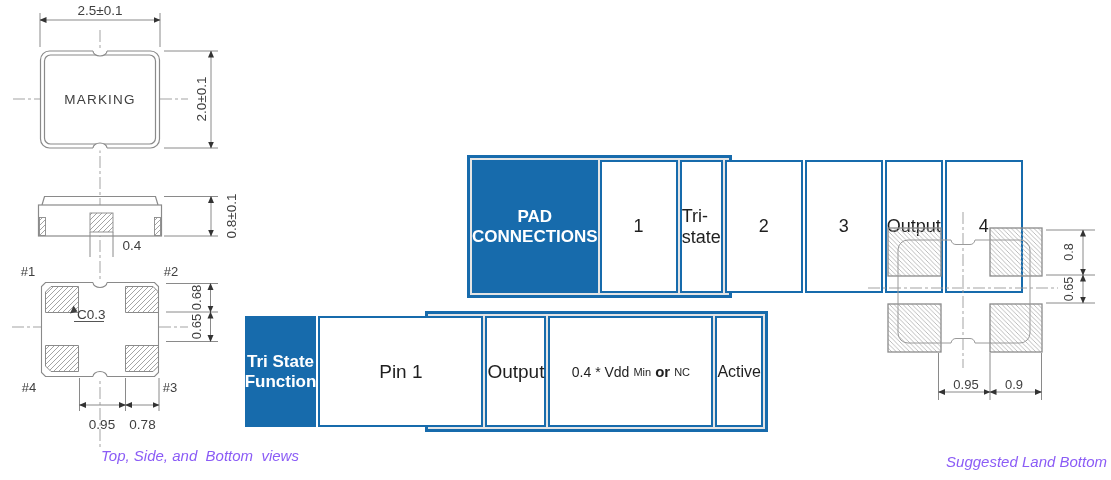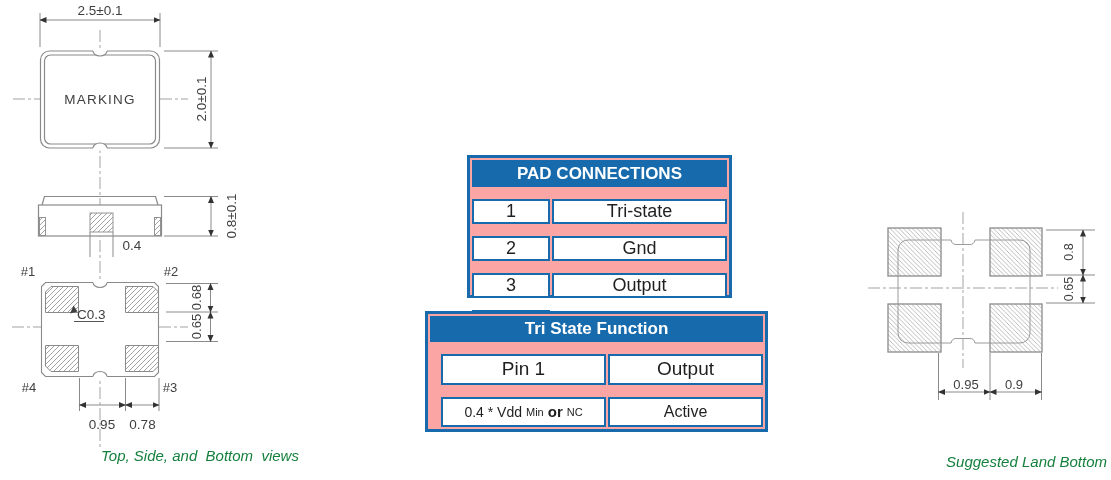--- a/index.html
+++ b/index.html
@@ -2,42 +2,42 @@
 <html><head>
 <meta charset="utf-8">
 <style>
   :root{ --blue:#176bac; --ink:#1f1f1f; --ln:#8a8a8a; --dim:#3f3f3f; }
   html,body{margin:0;padding:0;}
   body{width:1111px;height:480px;position:relative;background:#fff;overflow:hidden;
        font-family:"Liberation Sans",sans-serif;}
   .abs{position:absolute;}
   svg text{font-family:"Liberation Sans",sans-serif;fill:var(--dim);}
   
-  .tbl{position:absolute;background:#fca5a5;border:3px solid var(--blue);box-sizing:border-box;
-       display:flex;flex-direction:column;padding:2px;gap:12px;color:var(--ink);}
+  .tbl{position:absolute;background:#e5e5e5;border:3px solid var(--blue);box-sizing:border-box;
+       display:flex;flex-direction:row;padding:2px;gap:2px;color:var(--ink);}
   .tbl-hdr{background:var(--blue);color:#fff;font-weight:bold;text-align:center;
        display:flex;align-items:center;justify-content:center;font-size:17px;}
   .tbl-row{display:flex;gap:2px;flex:1;}
   .cell{border:2px solid var(--blue);display:flex;align-items:center;justify-content:center;
        box-sizing:border-box;background:#fff;}
   .pad-tbl{left:467px;top:155px;width:265px;height:143px;font-size:18px;}
   .pad-tbl .tbl-hdr{flex:0 0 27px;}
   .pad-tbl .c1{flex:0 0 78px;}
   .pad-tbl .c2{flex:1;}
-  .tri-tbl{left:425px;top:311px;width:343px;height:121px;font-size:19px;}
+  .tri-tbl{left:425px;top:311px;width:343px;height:121px;font-size:19px;justify-content:flex-end;}
   .tri-tbl .tbl-hdr{flex:0 0 26px;}
-  .tri-tbl .c1{flex:0 0 165px;margin-left:11px;}
+  .tri-tbl .c1{flex:0 0 165px;}
   .tri-tbl .c2{flex:1;}
   .tri-tbl .cell span{margin:0 2px;}
   .seg-n{font-size:14px;}
   .seg-sm{font-size:11px;}
   .seg-md{font-size:15px;font-weight:bold;}
   .seg-lg{font-size:17px;}
   
-  .caption{position:absolute;font-style:italic;font-size:15px;color:#15803d;white-space:pre;}
+  .caption{position:absolute;font-style:italic;font-size:15px;color:#8b5cf6;white-space:pre;}
   .cap-left{left:82px;top:447px;width:236px;text-align:center;}
   .cap-right{left:915px;top:453px;width:192px;text-align:right;}
 </style>
 </head>
 <body>
 
 <svg class="abs" style="left:0;top:0" width="250" height="450" viewBox="0 0 250 450">
   <defs>
     <marker id="arrE" orient="auto" markerUnits="userSpaceOnUse" markerWidth="9" markerHeight="8" refX="6.5" refY="3">
       <path d="M0 0 L7 3 L0 6 Z" fill="#333"></path>
@@ -143,21 +143,20 @@
 </svg>
 
 <div class="tbl pad-tbl">
   <div class="tbl-hdr">PAD CONNECTIONS</div>
   <div class="tbl-row">
     <div class="cell c1">1</div>
     <div class="cell c2">Tri-state</div>
   </div>
   <div class="tbl-row">
     <div class="cell c1">2</div>
-    <div class="cell c2">Gnd</div>
   </div>
   <div class="tbl-row">
     <div class="cell c1">3</div>
     <div class="cell c2">Output</div>
   </div>
   <div class="tbl-row">
     <div class="cell c1">4</div>
   </div>
 </div>
 

